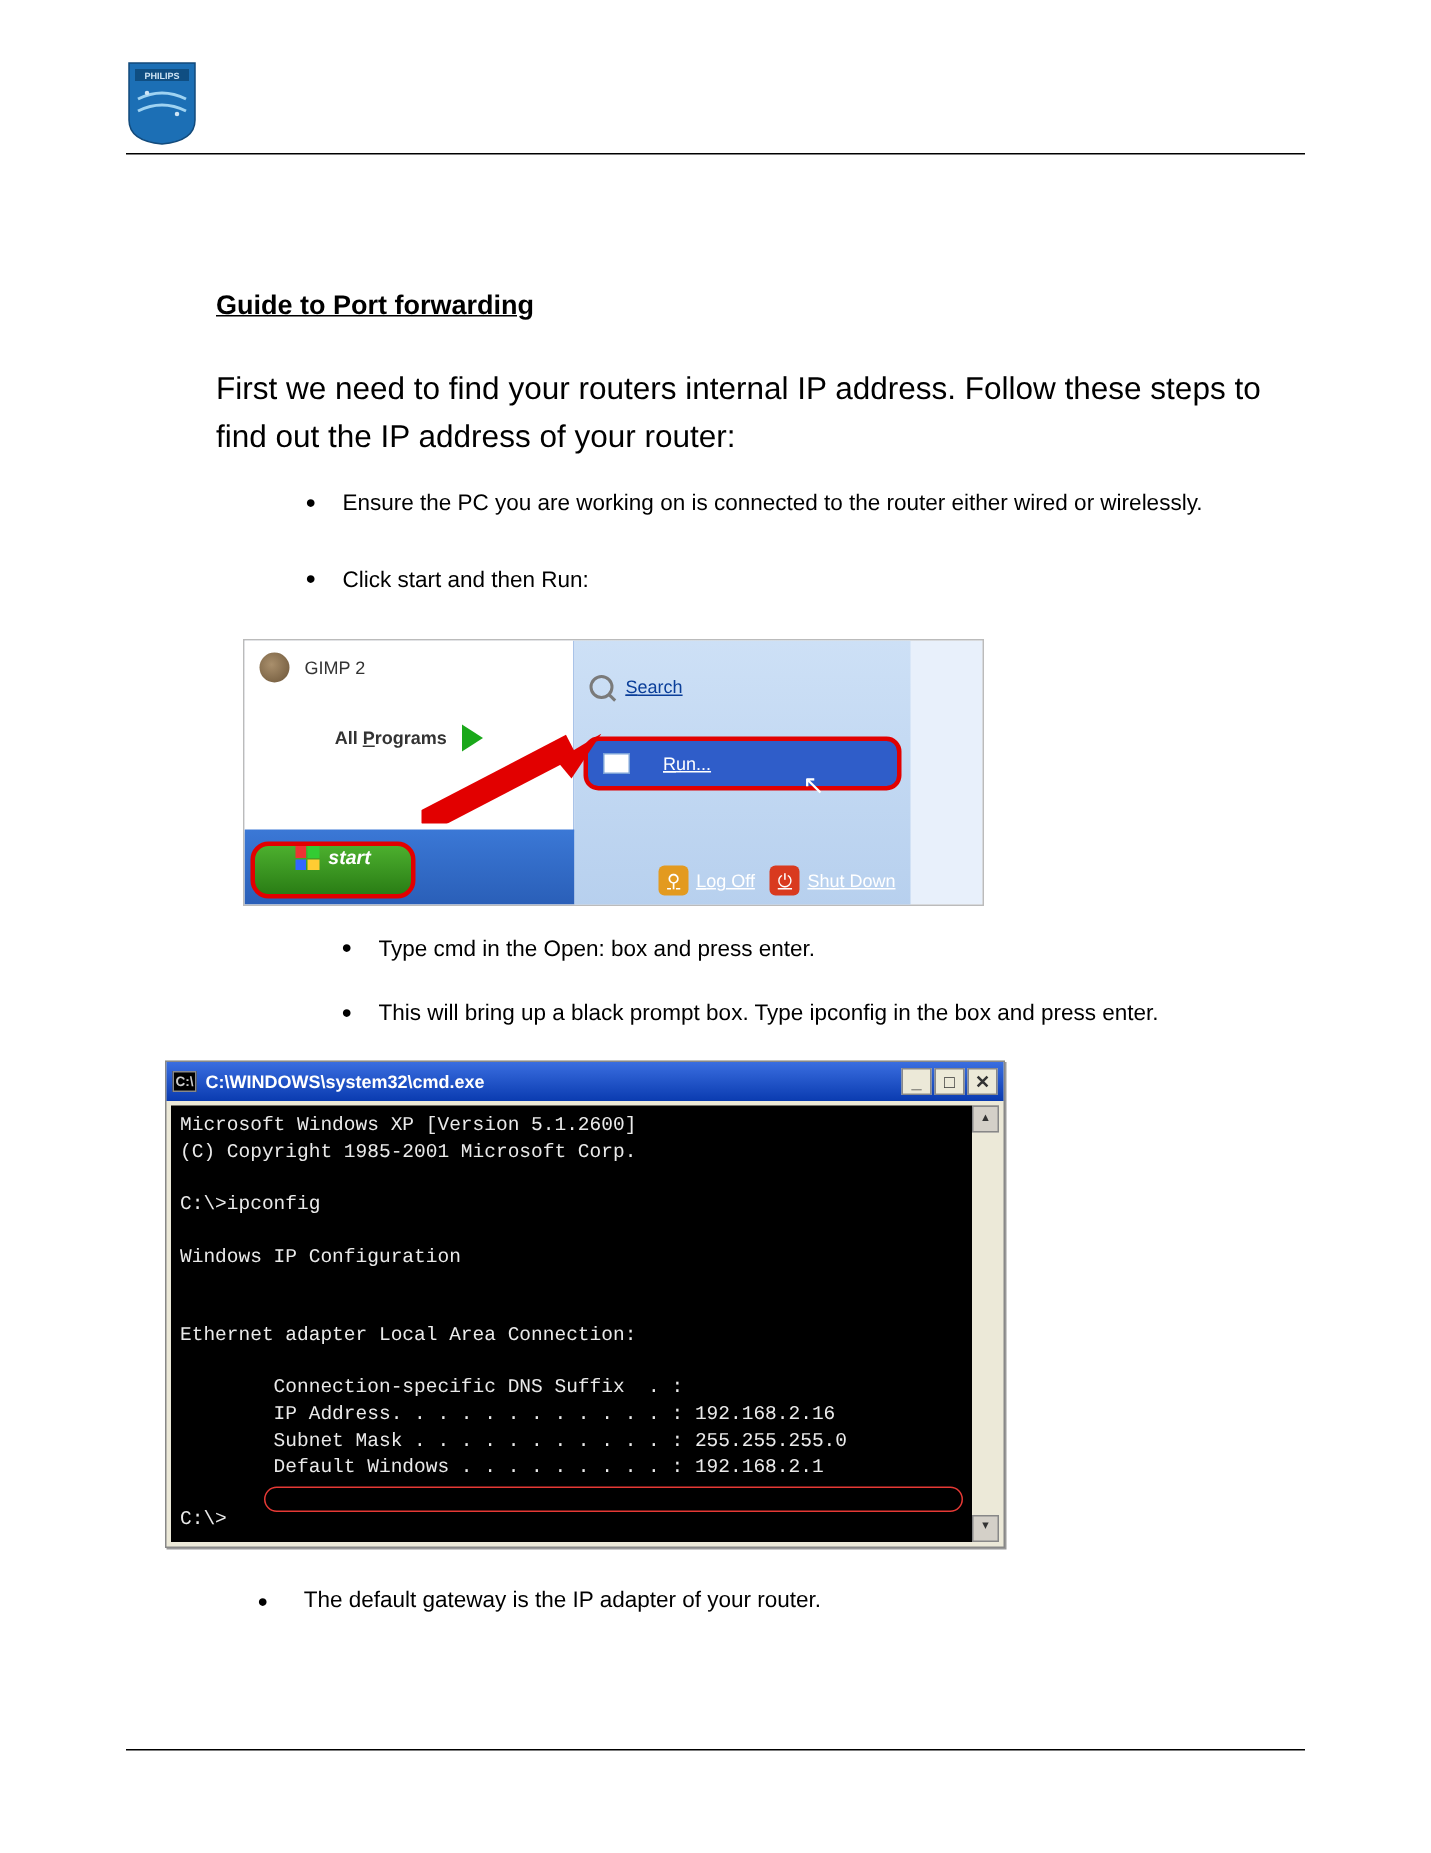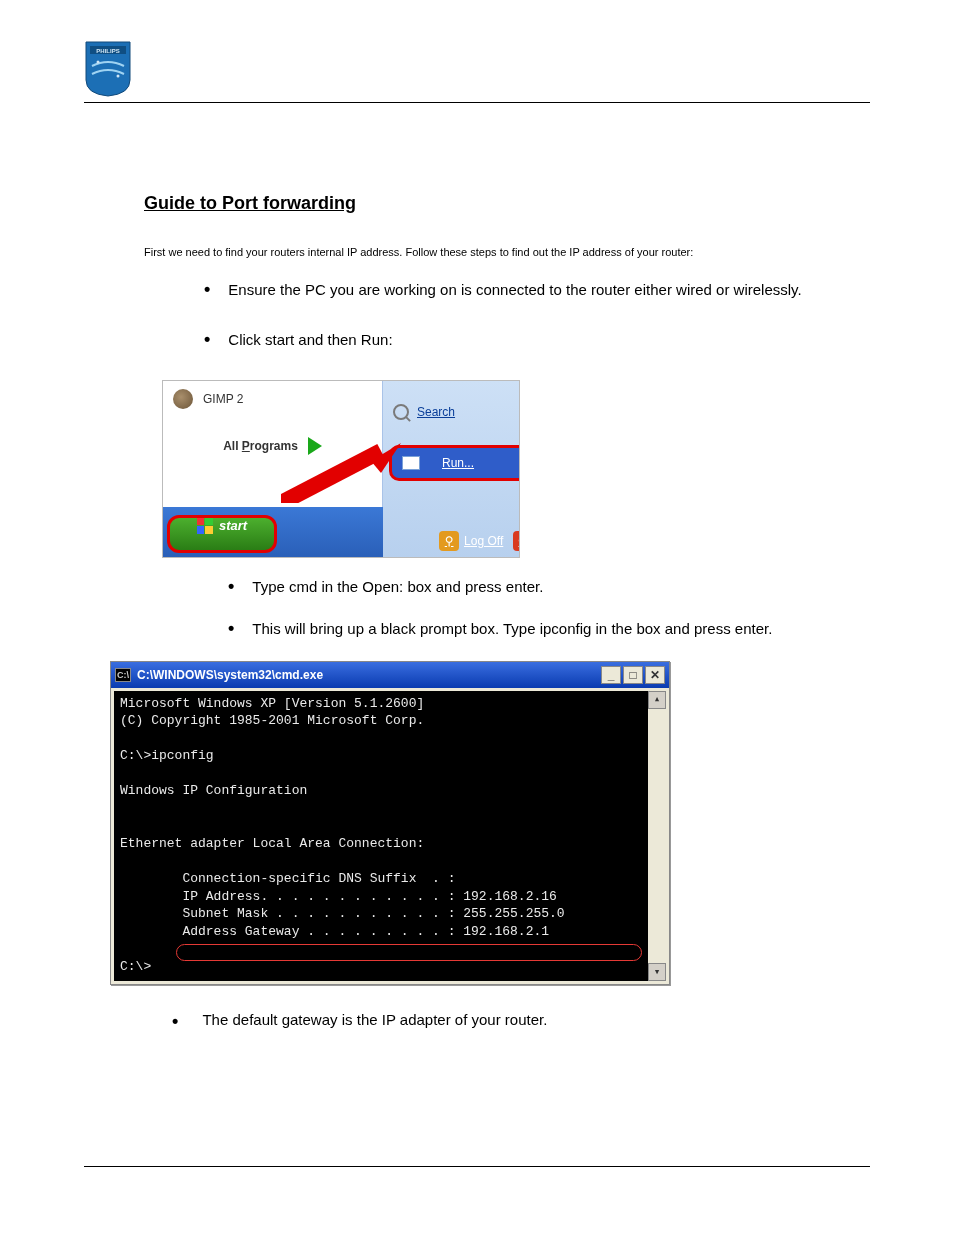--- a/index.html
+++ b/index.html
@@ -30,21 +30,21 @@
     padding-right: 0;
   }
   .section-heading {
     font-size: 18px;
     font-weight: bold;
     text-decoration: underline;
     margin-top: 90px;
     margin-bottom: 30px;
   }
   .para {
-    font-size: 11px;
+    font-size: 21px;
     line-height: 1.5;
     margin-bottom: 18px;
   }
   .step-list {
     padding-left: 60px;
     margin-top: 10px;
   }
   .step-item {
     font-size: 15px;
     line-height: 1.5;
@@ -55,21 +55,21 @@
     font-size: 18px;
     font-weight: bold;
     margin-right: 18px;
     line-height: 1.2;
   }
   .step-text { flex: 1; }
   .step-item.tight { margin-bottom: 20px; }
 
   
   .screenshot-startmenu {
-    width: 358px;
+    width: 494px;
     height: 178px;
     margin-left: 18px;
     margin-bottom: 18px;
     border: 1px solid #bbb;
     background: linear-gradient(#e8f0fb,#e8f0fb);
     position: relative;
     overflow: hidden;
   }
   .sm-left {
     position: absolute;
@@ -425,21 +425,21 @@
 <span>C:\&gt;ipconfig</span>
 
 <span>Windows IP Configuration</span>
 
 
 <span>Ethernet adapter Local Area Connection:</span>
 
 <span>        Connection-specific DNS Suffix  . :</span>
 <span>        IP Address. . . . . . . . . . . . : 192.168.2.16</span>
 <span>        Subnet Mask . . . . . . . . . . . : 255.255.255.0</span>
-<span>        Address Gateway . . . . . . . . . : 192.168.2.1</span>
+<span>        Default Windows . . . . . . . . . : 192.168.2.1</span>
 
 <span>C:\&gt;</span></div>
         <div class="cmd-highlight-oval"></div>
       </div>
     </div>
 
     <div class="indent-bullet-outer">
       <span class="bullet-outer">•</span>
       <span class="bullet-outer-text">The default gateway is the IP adapter of your router.</span>
     </div>

